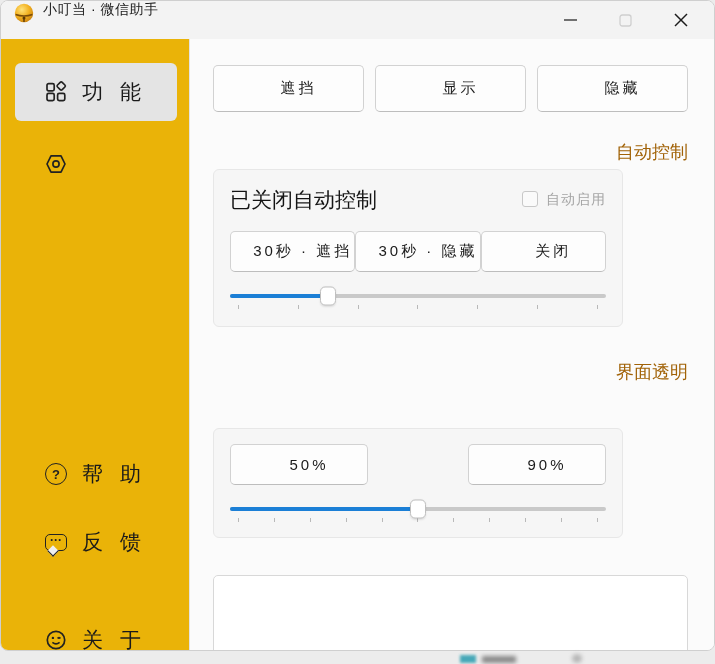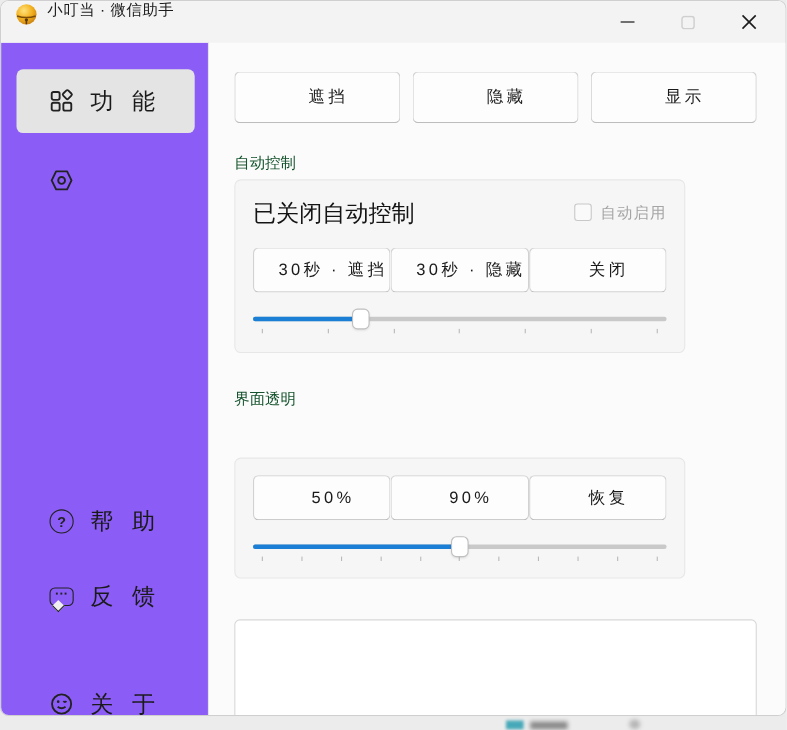--- a/index.html
+++ b/index.html
@@ -15,21 +15,21 @@
   .titlebar { height:38px; flex:none; background:#f3f3f3;
     display:flex; padding:0 6px 0 12px; }
   .bell { width:22px; height:24px; display:flex; align-items:center; }
   .title { font-size:14px; color:#1b1b1b; margin-left:8px; letter-spacing:.5px; }
   .winbtns { margin-left:auto; display:flex; align-items:center; height:100%; }
   .winbtn { width:55px; height:38px; display:flex; align-items:center;
     justify-content:center; cursor:default; }
 
   
   .app-body { flex:1; display:flex; min-height:0; }
-  .sidebar { width:189px; flex:none; background:#8b5cf6;
+  .sidebar { width:189px; flex:none; background:#eab308;
     border-right:1px solid #e3e3e3; position:relative;padding-left:45px; }
   .nav-item { position:absolute; left:14px; width:162px; height:58px;
     border-radius:6px; display:flex; align-items:center; padding-left:28px;
     gap:13px; }
   .nav-item.selected { background:#e4e4e4; }
   .nav-icon { width:26px; height:26px; flex:none; display:flex;
     align-items:center; justify-content:center; }
   .nav-icon svg { stroke:#222; fill:none; stroke-width:1.7; }
   .icon-ring { width:22px; height:22px; border:1.8px solid #222;
     border-radius:50%; display:flex; align-items:center; justify-content:center;
@@ -47,21 +47,21 @@
 
   .main { flex:1; background:#fbfbfb; padding:26px 27px 0 23px; }
 
   .btn { background:#fdfdfd; border:1px solid #d2d2d2; border-bottom-color:#bdbdbd;
     border-radius:5px; font-size:15px; color:#1a1a1a; letter-spacing:3px;
     display:flex; align-items:center; justify-content:center;
     font-family:inherit; cursor:default;padding-left:20px; }
   .top-row { display:flex; justify-content:space-between; }
   .top-row .btn { width:151px; height:47px; }
 
-  .section-label { font-size:14px; color:#14532d; margin:28px 0 5px 0; }
+  .section-label { font-size:18px; color:#a16207; margin:28px 0 5px 0;text-align:right; }
   .group { background:#f6f6f6; border:1px solid #e7e7e7; border-radius:6px;
     padding:15px 16px; width:410px; }
   .group-1 { height:158px; }
   .group-2 { height:110px;margin-top:44px; }
   .status-row { display:flex; align-items:center; height:30px; }
   .status-text { font-size:21px; color:#141414; }
   .checkbox-row { margin-left:auto; display:flex; align-items:flex-start; gap:8px; }
   .checkbox { width:16px; height:16px; border:1px solid #c8c8c8;
     border-radius:3px; background:#fafafa; }
   .checkbox-label { font-size:14px; color:#a5a5a5; letter-spacing:1px; }
@@ -187,22 +187,22 @@
           </svg>
         </span>
         <span class="nav-label">关于</span>
       </div>
     </div>
 
     <div class="main">
 
       <div class="top-row">
         <button class="btn">遮挡</button>
+        <button class="btn">显示</button>
         <button class="btn">隐藏</button>
-        <button class="btn">显示</button>
       </div>
 
       <div class="section-label">自动控制</div>
 
       <div class="group group-1">
         <div class="status-row">
           <span class="status-text">已关闭自动控制</span>
           <span class="checkbox-row">
             <span class="checkbox"></span>
             <span class="checkbox-label">自动启用</span>
@@ -229,21 +229,20 @@
             </div>
         </div>
       </div>
 
       <div class="section-label" style="margin-top:33px">界面透明</div>
 
       <div class="group group-2">
         <div class="group-btn-row">
           <button class="btn">50%</button>
           <button class="btn">90%</button>
-          <button class="btn">恢复</button>
         </div>
         <div class="slider" style="--val: 50%;">
           <div class="track">
             <div class="fill"></div>
             <div class="thumb"></div>
           </div>
           <div class="ticks">
               <i></i>
               <i></i>
               <i></i>

